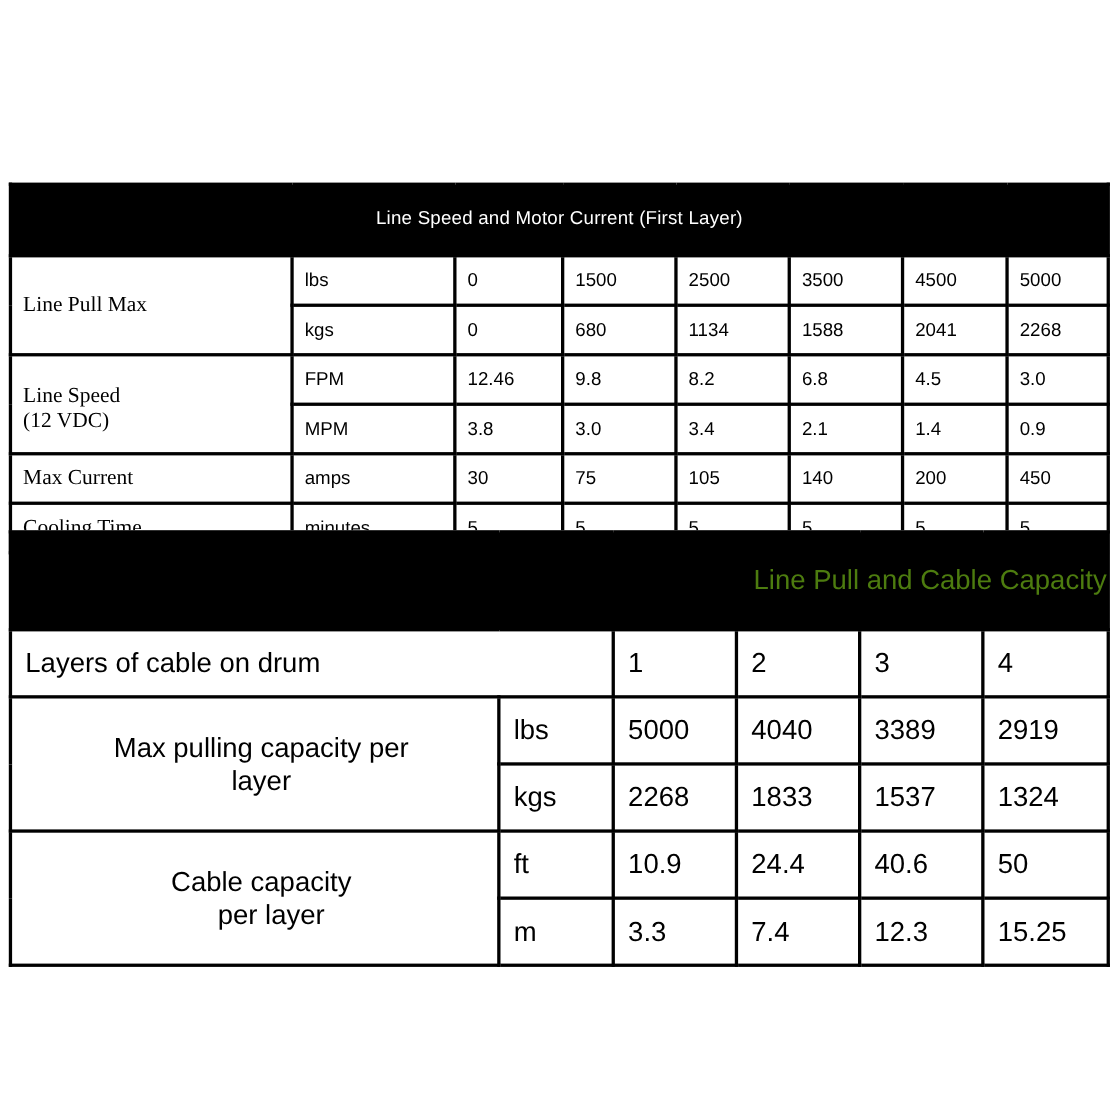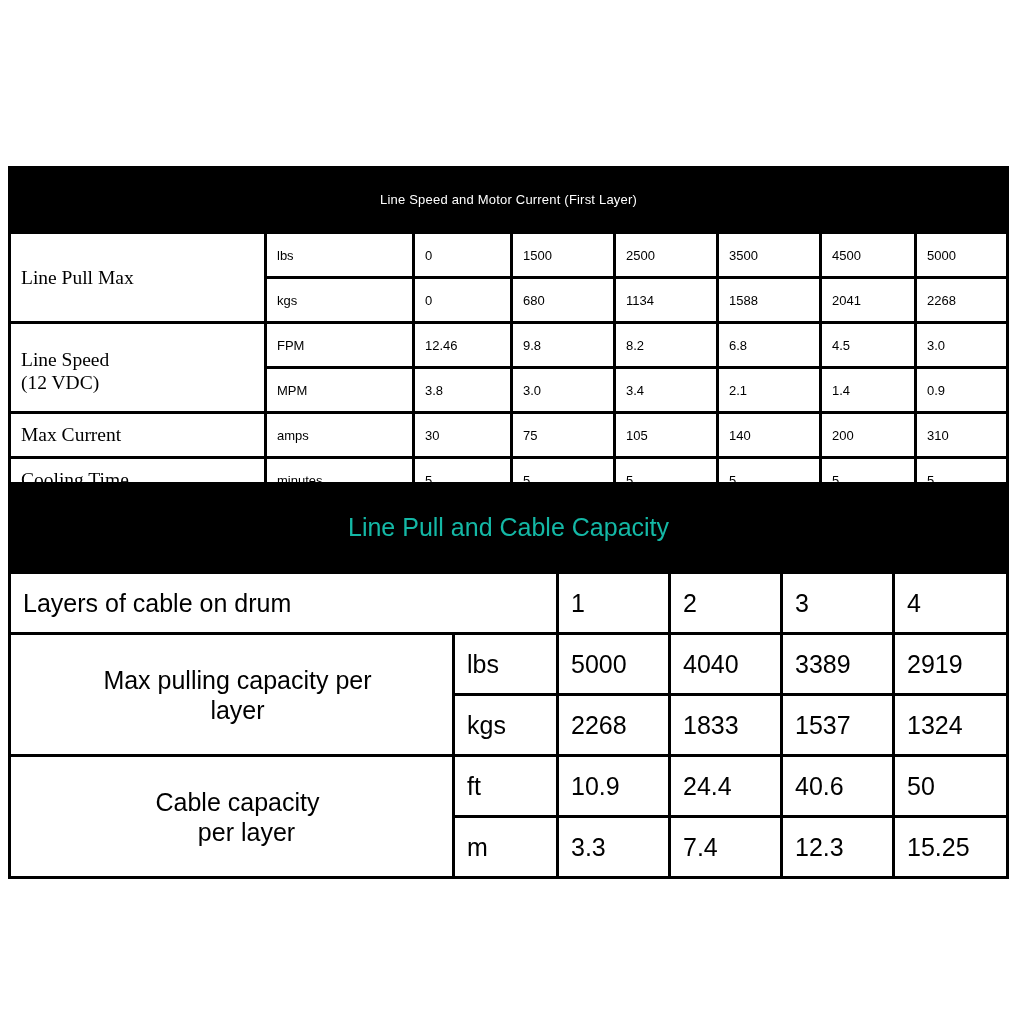--- a/index.html
+++ b/index.html
@@ -50,21 +50,21 @@
     text-align: center;
     font-size: 27px;
     font-weight: normal;
     padding: 9px 0 11px 0 !important;
     border: 3px solid #000000;
     letter-spacing: 0.2px;
   }
 
   .t1 td {
     height: 42px;
-    font-size: 13px;
+    font-size: 17px;
     padding-left: 10px;
   }
   .t1 .lbl {
     font-size: 19.5px;
     font-family: Liberation Serif, serif;
   }
   .t1 .two-line {
     line-height: 1.15;
     padding-top: 10px;
     padding-bottom: 2px;
@@ -72,22 +72,22 @@
 
   
   .table2-wrap {
     position: absolute;
     left: 8px;
     top: 482px;
     width: 998px;
   }
   .title-bar2 {
     background: #000000 !important;
-    color: #14b8a6;
-    text-align: center;
+    color: #4d7c0f;
+    text-align: right;
     font-size: 30px;
     padding: 13px 0 15px 0 !important;
     border: 3px solid #000000;
   }
   .t2 td {
     height: 58px;
     font-size: 25px;
     padding-left: 12px;
   }
   .t2 .multiline {
@@ -167,21 +167,21 @@
       </tr>
 
       <tr>
         <td class="lbl">Max Current</td>
         <td>amps</td>
         <td>30</td>
         <td>75</td>
         <td>105</td>
         <td>140</td>
         <td>200</td>
-        <td>310</td>
+        <td>450</td>
       </tr>
 
       <tr>
         <td class="lbl">Cooling Time</td>
         <td>minutes</td>
         <td>5</td>
         <td>5</td>
         <td>5</td>
         <td>5</td>
         <td>5</td>

